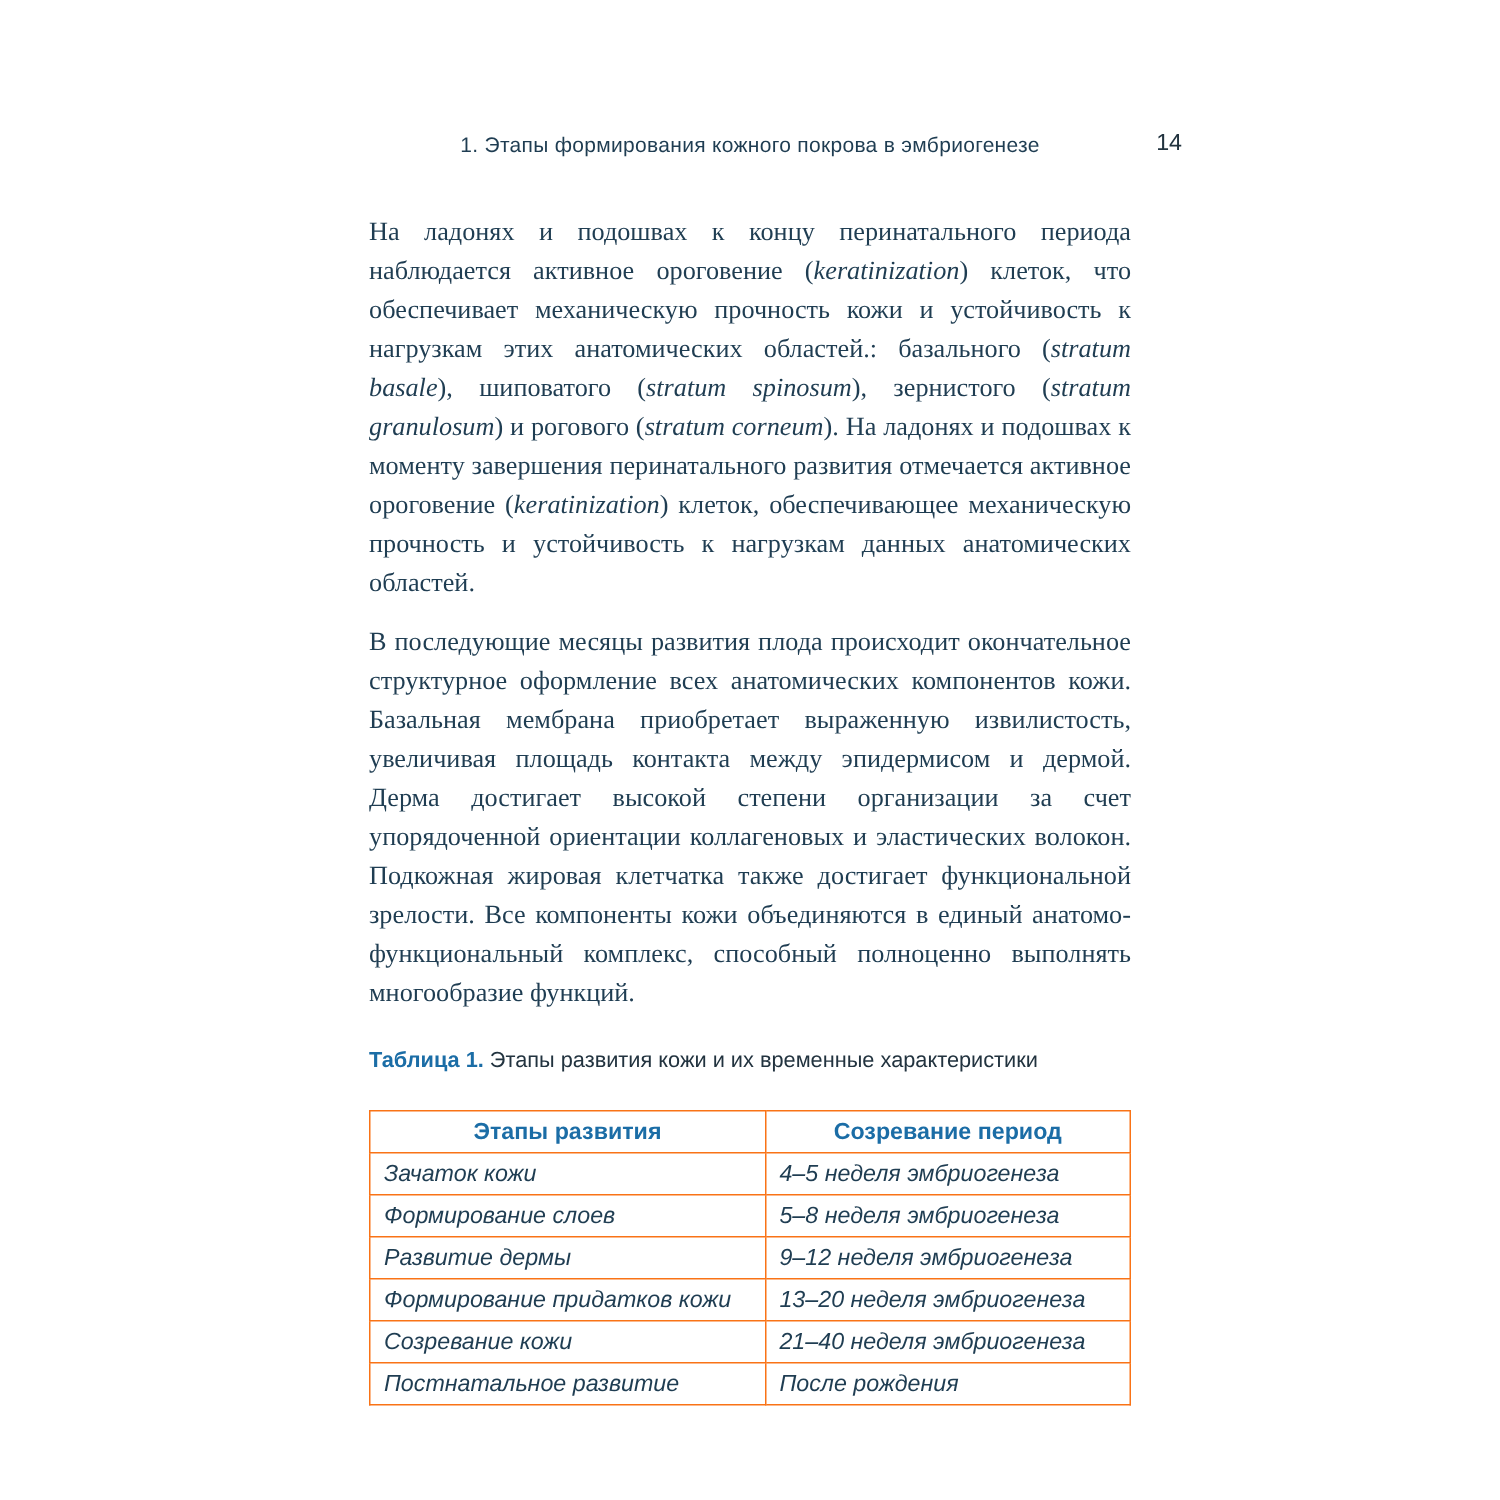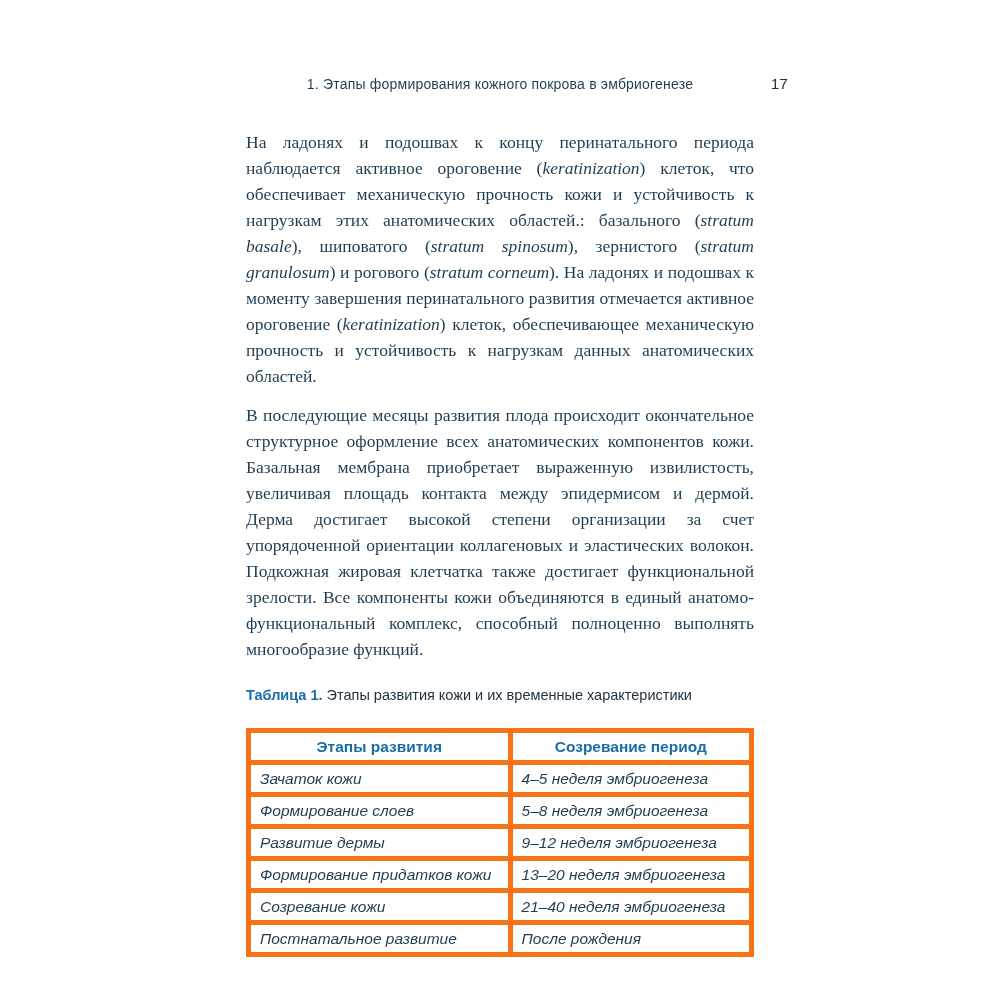--- a/index.html
+++ b/index.html
@@ -10,21 +10,21 @@
     position: relative;
     width: 1000px;
     height: 1000px;
     background: #ffffff;
     overflow: hidden;
   }
 
   .content {
     position: absolute;
     left: 246px;
-    top: 76px;
+    top: 88px;
     width: 508px;
   }
 
   .running-head {
     position: relative;
     font-family: "Liberation Sans", sans-serif;
     font-size: 14px;
     color: #1f3d52;
     text-align: center;
     height: 18px;
@@ -69,41 +69,41 @@
     border-collapse: collapse;
     width: 100%;
     font-family: "Liberation Sans", sans-serif;
     font-size: 15.5px;
     color: #1f3d52;
     table-layout: fixed;
   }
   .dev-table col.c1 { width: 52%; }
   .dev-table col.c2 { width: 48%; }
   .dev-table th, .dev-table td {
-    border: 5px solid #f97316;
+    border: 1px solid #f97316;
     padding: 4px 9px;
     line-height: 19px;
     vertical-align: middle;
   }
   .dev-table th {
     color: #1b6da6;
     font-weight: bold;
     text-align: center;
   }
   .dev-table td { text-align: left; font-style: italic; }
 </style>
 </head>
 <body>
 
 <div class="page">
   <div class="content">
 
     <div class="running-head">
       <span class="rh-title">1. Этапы формирования кожного покрова в эмбриогенезе</span>
-      <span class="rh-page">17</span>
+      <span class="rh-page">14</span>
     </div>
 
     <div class="body-text">
         <p class="para"><span>На ладонях и подошвах к концу перинатального периода наблюдается активное ороговение (</span><em>keratinization</em><span>) клеток, что обеспечивает механическую прочность кожи и устойчивость к нагрузкам этих анатомических областей.: базального (</span><em>stratum basale</em><span>), шиповатого (</span><em>stratum spinosum</em><span>), зернистого (</span><em>stratum granulosum</em><span>) и рогового (</span><em>stratum corneum</em><span>). На ладонях и подошвах к моменту завершения перинатального развития отмечается активное ороговение (</span><em>keratinization</em><span>) клеток, обеспечивающее механическую прочность и устойчивость к нагрузкам данных анатомических областей.</span></p>
         <p class="para"><span>В последующие месяцы развития плода происходит окончательное структурное оформление всех анатомических компонентов кожи. Базальная мембрана приобретает выраженную извилистость, увеличивая площадь контакта между эпидермисом и дермой. Дерма достигает высокой степени организации за счет упорядоченной ориентации коллагеновых и эластических волокон. Подкожная жировая клетчатка также достигает функциональной зрелости. Все компоненты кожи объединяются в единый анатомо-функциональный комплекс, способный полноценно выполнять многообразие функций.</span></p>
       </div>
 
     <div class="table-caption">
       <span class="caption-label">Таблица 1.</span><span class="caption-text">Этапы развития кожи и их временные характеристики</span>
     </div>

